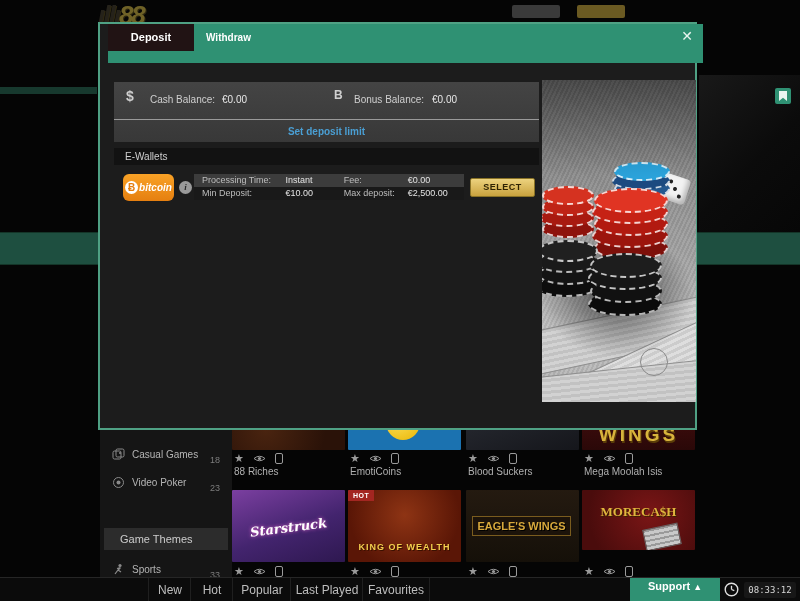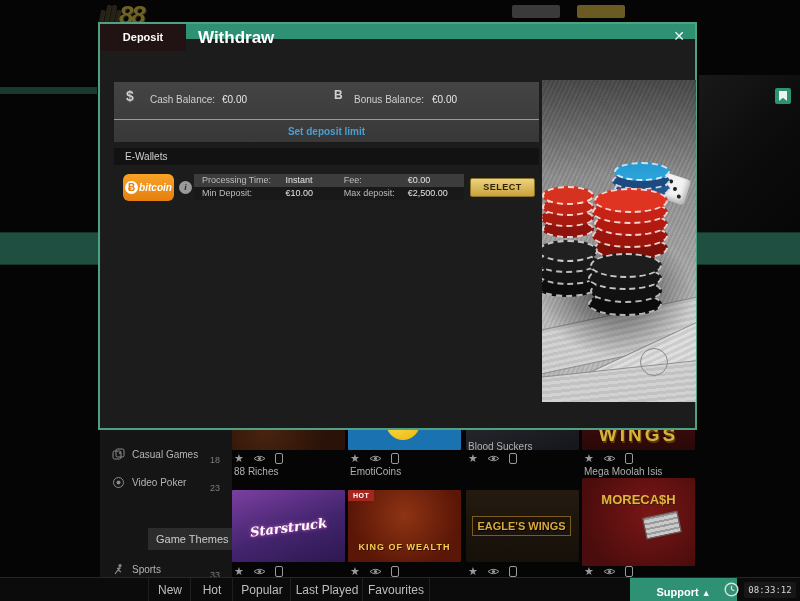--- a/index.html
+++ b/index.html
@@ -21,49 +21,49 @@
   .bookmark{left:775px;top:88px;width:16px;height:16px;background:#2f9173;border-radius:2px;}
   .bookmark i{position:absolute;left:4px;top:3px;width:8px;height:10px;background:#eaf5f0;display:block;
      clip-path:polygon(0 0,100% 0,100% 100%,50% 68%,0 100%);}
   
   .sidebar{left:100px;top:430px;width:132px;height:147px;background:#151515;}
   .side-item{position:absolute;left:0;width:132px;height:24px;color:#b5b5b5;font-size:10px;}
   .side-item .lbl{position:absolute;left:32px;top:6px;}
   .side-item .cnt{position:absolute;right:12px;top:12px;color:#7d7d7d;font-size:9px;}
   .side-item svg{position:absolute;left:12px;top:5px;}
   .side-header{position:absolute;left:4px;width:124px;height:22px;background:#2c2c2c;color:#cccccc;
-     font-size:11px;line-height:22px;padding-left:8px;box-sizing:border-box;margin-left:44px;}
+     font-size:11px;line-height:22px;padding-left:16px;box-sizing:border-box;}
   
   .tile{position:absolute;width:113px;overflow:hidden;border-radius:1px;}
   .icon-row{position:absolute;height:12px;color:#9a9a9a;font-size:11px;display:flex;align-items:center;gap:9px;}
   .icon-row svg{display:block;}
   .game-label{position:absolute;color:#b0b0b0;font-size:10px;}
   .badge-hot{position:absolute;left:0;top:0;background:#a32621;color:#fff;font-size:7px;
      font-weight:bold;padding:2px 5px;letter-spacing:.5px;}
   
   .bottom-bar{left:0;top:577px;width:800px;height:24px;background:#0b0b0b;border-top:1px solid #262626;}
   .search-box{position:absolute;left:8px;top:3px;width:125px;height:16px;border:1px solid #6d6d6d;
      border-radius:2px;background:#0b0b0b;}
   .search-box input{position:absolute;left:4px;top:0;width:100px;height:16px;border:0;background:transparent;
      color:#bbb;font-size:10px;outline:none;font-family:"Liberation Sans",sans-serif;}
   .search-box svg{position:absolute;right:3px;top:2px;}
   .nav-item{position:absolute;top:0;height:24px;line-height:24px;color:#bdbdbd;font-size:12px;
      text-align:center;border-left:1px solid #1f1f1f;}
-  .support-btn{position:absolute;left:630px;top:0;width:107px;height:24px;background:#2f9173;color:#fff;
-     font-weight:bold;font-size:11px;text-align:center;line-height:28px;}
+  .support-btn{position:absolute;left:630px;top:0;width:90px;height:24px;background:#2f9173;color:#fff;
+     font-weight:bold;font-size:11px;text-align:center;line-height:16px;}
   .clock{position:absolute;left:724px;top:4px;}
   .time-chip{position:absolute;left:744px;top:4px;width:52px;height:16px;background:#171717;color:#d6d6d6;
      font-family:"DejaVu Sans Mono",monospace;font-size:9px;text-align:center;line-height:16px;border-radius:2px;}
   
   .modal{left:98px;top:22px;width:599px;height:408px;background:#1c1c1c;border:2px solid #4fa184;
      box-sizing:border-box;z-index:10;}
-  .modal-header{position:absolute;left:0;top:0;width:100%;height:15px;background:#2f9173;}
+  .modal-header{position:absolute;left:8px;top:0;width:100%;height:39px;background:#2f9173;}
   .tab-deposit{position:absolute;left:0;top:0;width:86px;height:27px;background:#211314;color:#fff;
      font-weight:bold;font-size:11px;text-align:center;line-height:27px;}
-  .tab-withdraw{position:absolute;left:98px;top:0;height:27px;color:#fff;font-weight:bold;font-size:17px;line-height:27px;}
+  .tab-withdraw{position:absolute;left:98px;top:0;height:27px;color:#fff;font-weight:bold;font-size:10px;line-height:27px;}
   .modal-close{position:absolute;right:10px;top:4px;color:#eaf5f0;font-size:14px;cursor:pointer;}
   .steps{position:absolute;left:14px;top:36px;height:16px;display:flex;}
   .step{height:16px;line-height:16px;font-size:10px;font-weight:bold;color:#dedede;background:#2b2b2b;
      padding:0 16px 0 18px;margin-right:2px;
      clip-path:polygon(0 0,calc(100% - 9px) 0,100% 50%,calc(100% - 9px) 100%,0 100%,9px 50%);
      filter:drop-shadow(0 0 1px #8a8a8a);}
   .step.first{clip-path:polygon(0 0,calc(100% - 9px) 0,100% 50%,calc(100% - 9px) 100%,0 100%);}
   .step.active{background:#2f9173;color:#fff;}
   .balance-panel{position:absolute;left:14px;top:58px;width:425px;height:60px;
      background:linear-gradient(180deg,#444 0%,#383838 100%);}
@@ -201,34 +201,34 @@
     <svg width="13" height="9">
         <path d="M1 4.5 Q6.5 0 12 4.5 Q6.5 9 1 4.5 Z" fill="none" stroke="#9a9a9a"></path>
         <circle cx="6.5" cy="4.5" r="1.6" fill="#9a9a9a"></circle>
       </svg>
     <svg width="8" height="11">
         <rect x="0.5" y="0.5" width="7" height="10" rx="1.5" fill="none" stroke="#9a9a9a"></rect>
       </svg>
   </div>
   <div class="game-label" style="left:234px;top:466px;">88 Riches</div>
   <div class="game-label" style="left:350px;top:466px;">EmotiCoins</div>
-  <div class="game-label" style="left:468px;top:441px;">Blood Suckers</div>
+  <div class="game-label" style="left:468px;top:466px;">Blood Suckers</div>
   <div class="game-label" style="left:584px;top:466px;">Mega Moolah Isis</div>
 
   <div class="tile" style="left:232px;top:490px;height:72px;background:linear-gradient(160deg,#7b3fa0 0%,#43246e 55%,#2e1850 100%);">
     <div style="position:absolute;left:4px;top:30px;width:105px;text-align:center;transform:rotate(-7deg);font-family:'DejaVu Serif',serif;font-style:italic;font-weight:bold;font-size:13px;color:#fff;text-shadow:0 0 4px #e86bd0;">Starstruck</div>
   </div>
   <div class="tile" style="left:348px;top:490px;height:72px;background:radial-gradient(circle at 50% 35%,#8e3414 0%,#5a1606 75%);">
     <div class="badge-hot">HOT</div>
     <div style="position:absolute;left:0;top:52px;width:113px;text-align:center;font-weight:bold;font-size:9px;letter-spacing:1px;color:#f3cf4e;text-shadow:1px 1px 0 #3a1000;">KING OF WEALTH</div>
   </div>
   <div class="tile" style="left:466px;top:490px;height:72px;background:linear-gradient(180deg,#241a10 0%,#151009 100%);">
     <div style="position:absolute;left:6px;top:26px;width:97px;border:1px solid #7a5c1e;background:#1c130a;text-align:center;font-weight:bold;font-size:11px;color:#d8a93c;text-shadow:1px 1px 0 #000;padding:3px 0;">EAGLE'S WINGS</div>
   </div>
-  <div class="tile" style="left:582px;top:478px;height:88px;background:radial-gradient(circle at 60% 40%,#7a1616 0%,#4a0c0c 80%);">
+  <div class="tile" style="left:582px;top:490px;height:60px;background:radial-gradient(circle at 60% 40%,#7a1616 0%,#4a0c0c 80%);font-family:Liberation Serif, serif;">
     <div style="position:absolute;left:0;top:14px;width:113px;text-align:center;font-weight:bold;font-size:13px;color:#e0b53e;text-shadow:1px 1px 0 #3a2000;">MORECA$H</div>
     <div style="position:absolute;left:62px;top:36px;width:34px;height:20px;background:repeating-linear-gradient(0deg,#c9c9c9 0 3px,#9a9a9a 3px 5px);transform:rotate(-12deg);border:1px solid #666;"></div>
   </div>
 
   <div class="icon-row" style="left:234px;top:565px;">
     <span>★</span>
     <svg width="13" height="9">
         <path d="M1 4.5 Q6.5 0 12 4.5 Q6.5 9 1 4.5 Z" fill="none" stroke="#9a9a9a"></path>
         <circle cx="6.5" cy="4.5" r="1.6" fill="#9a9a9a"></circle>
       </svg>

